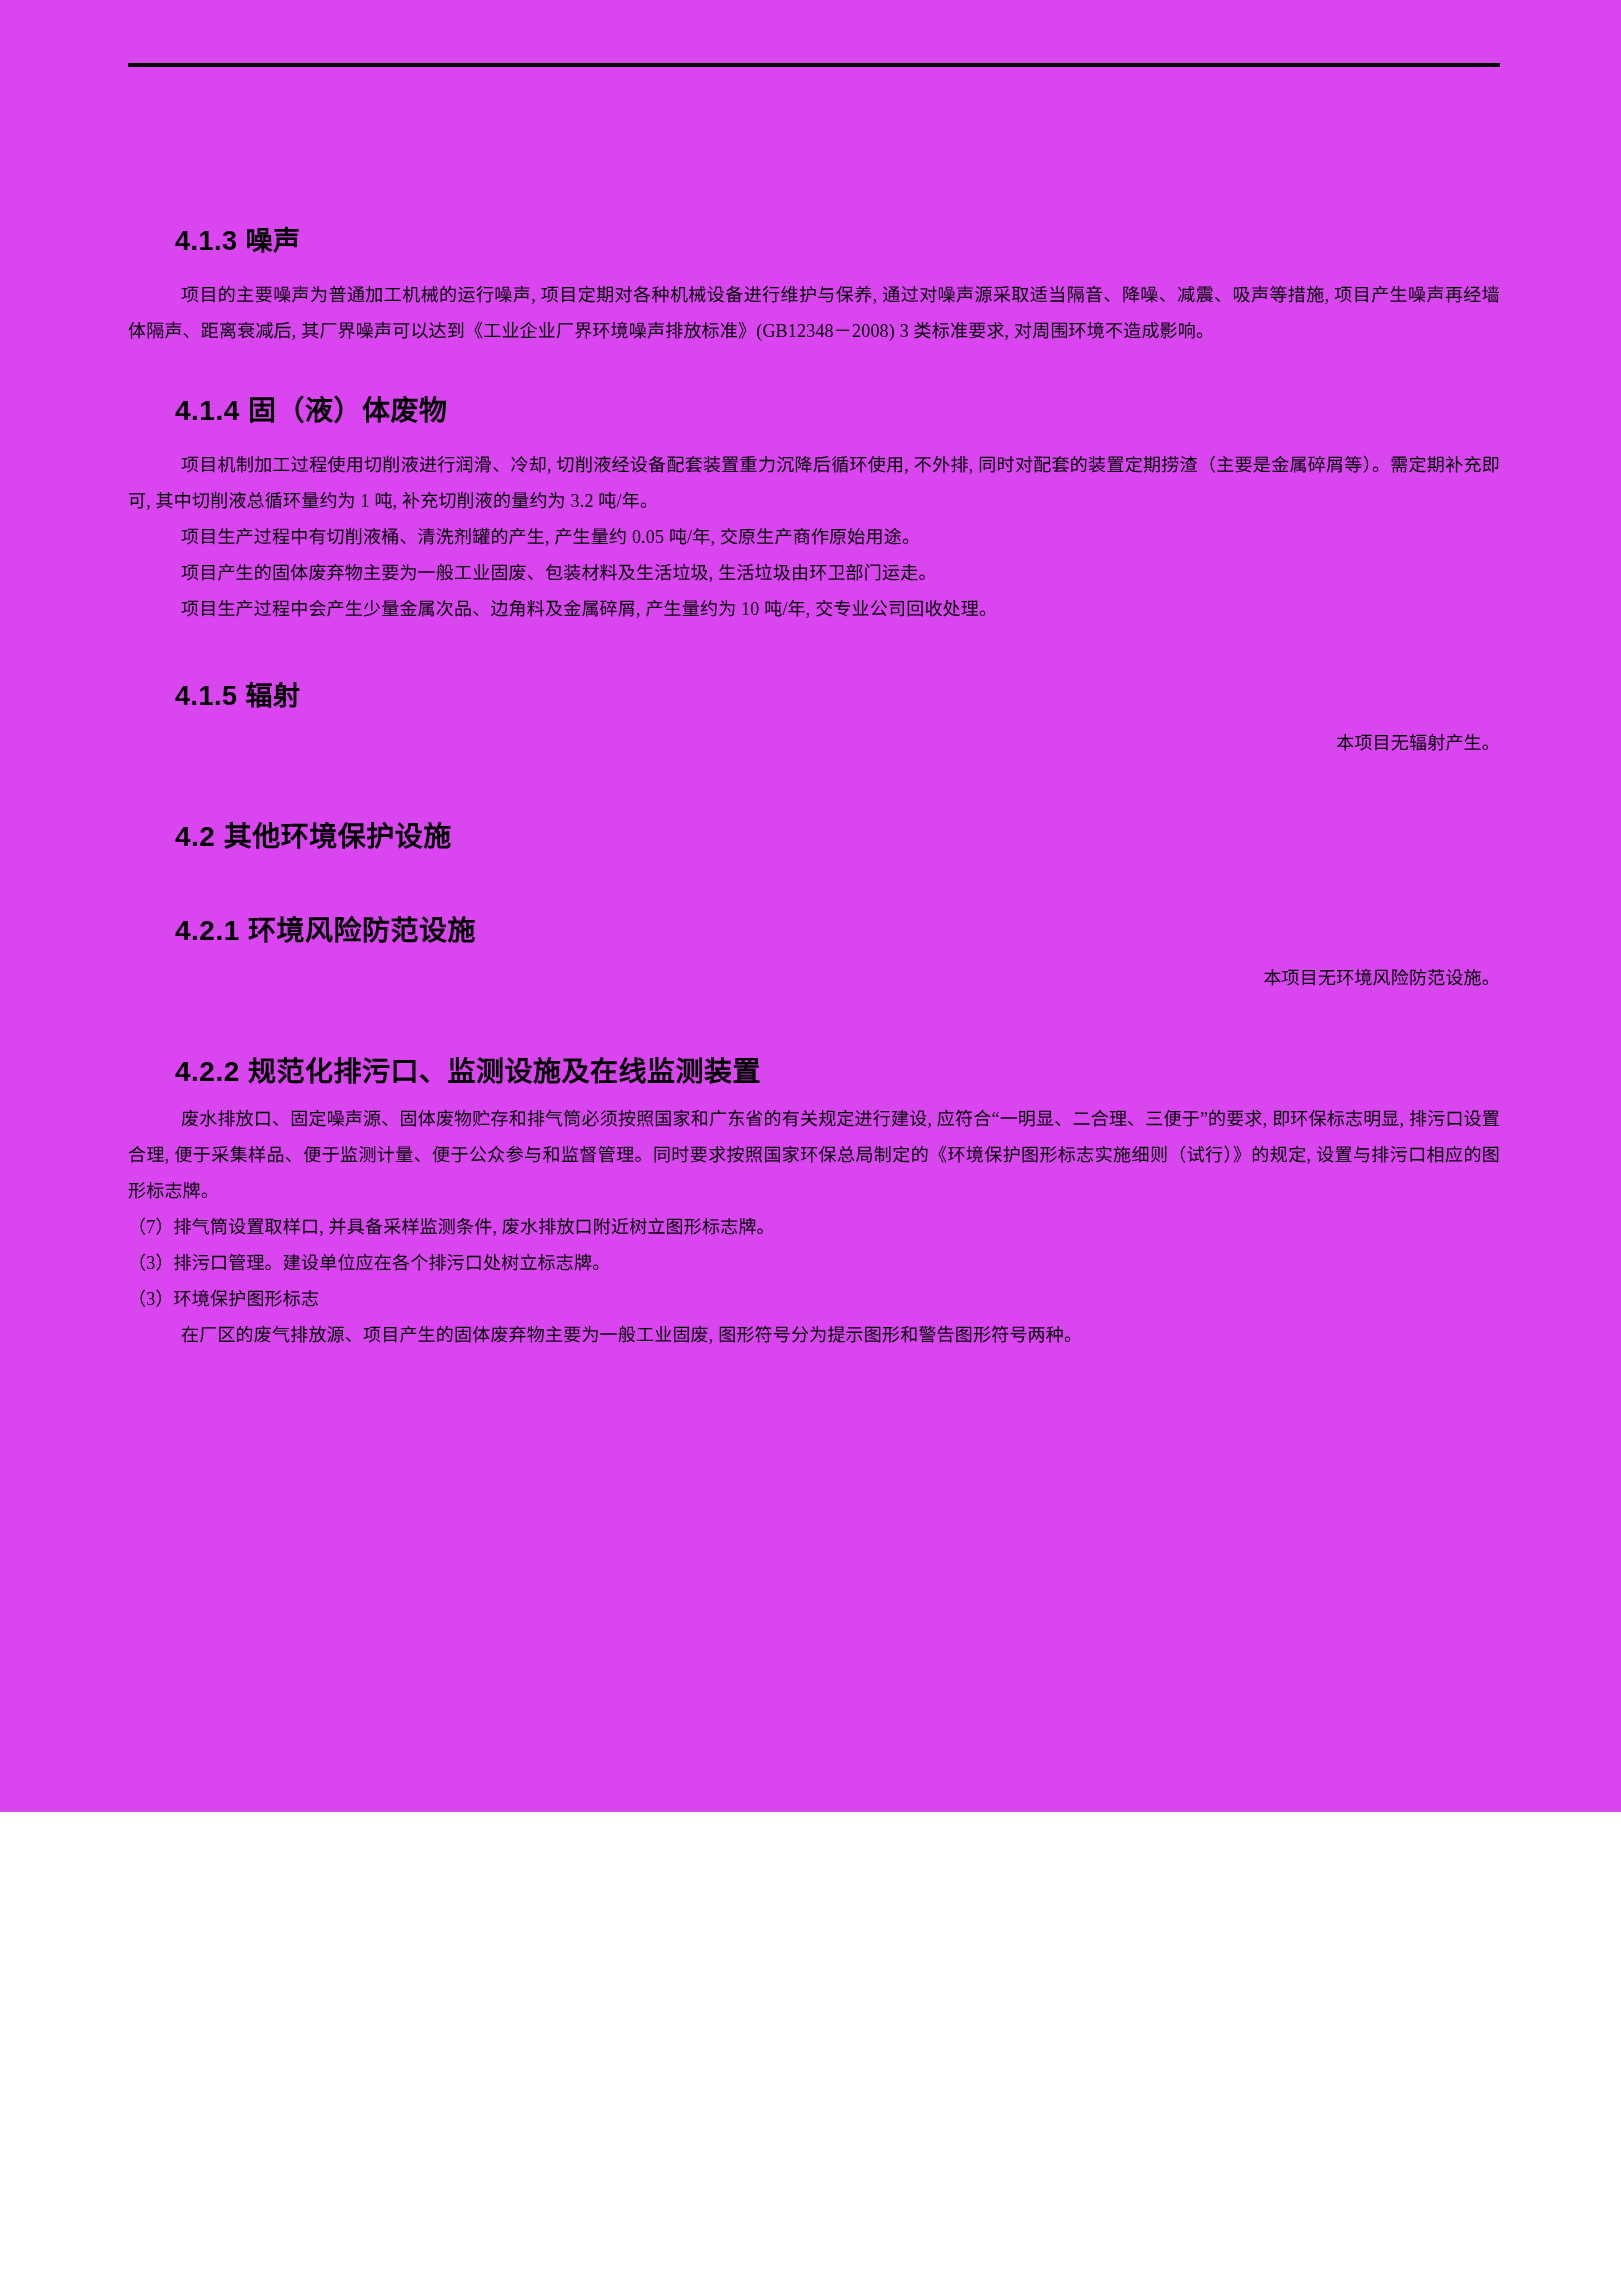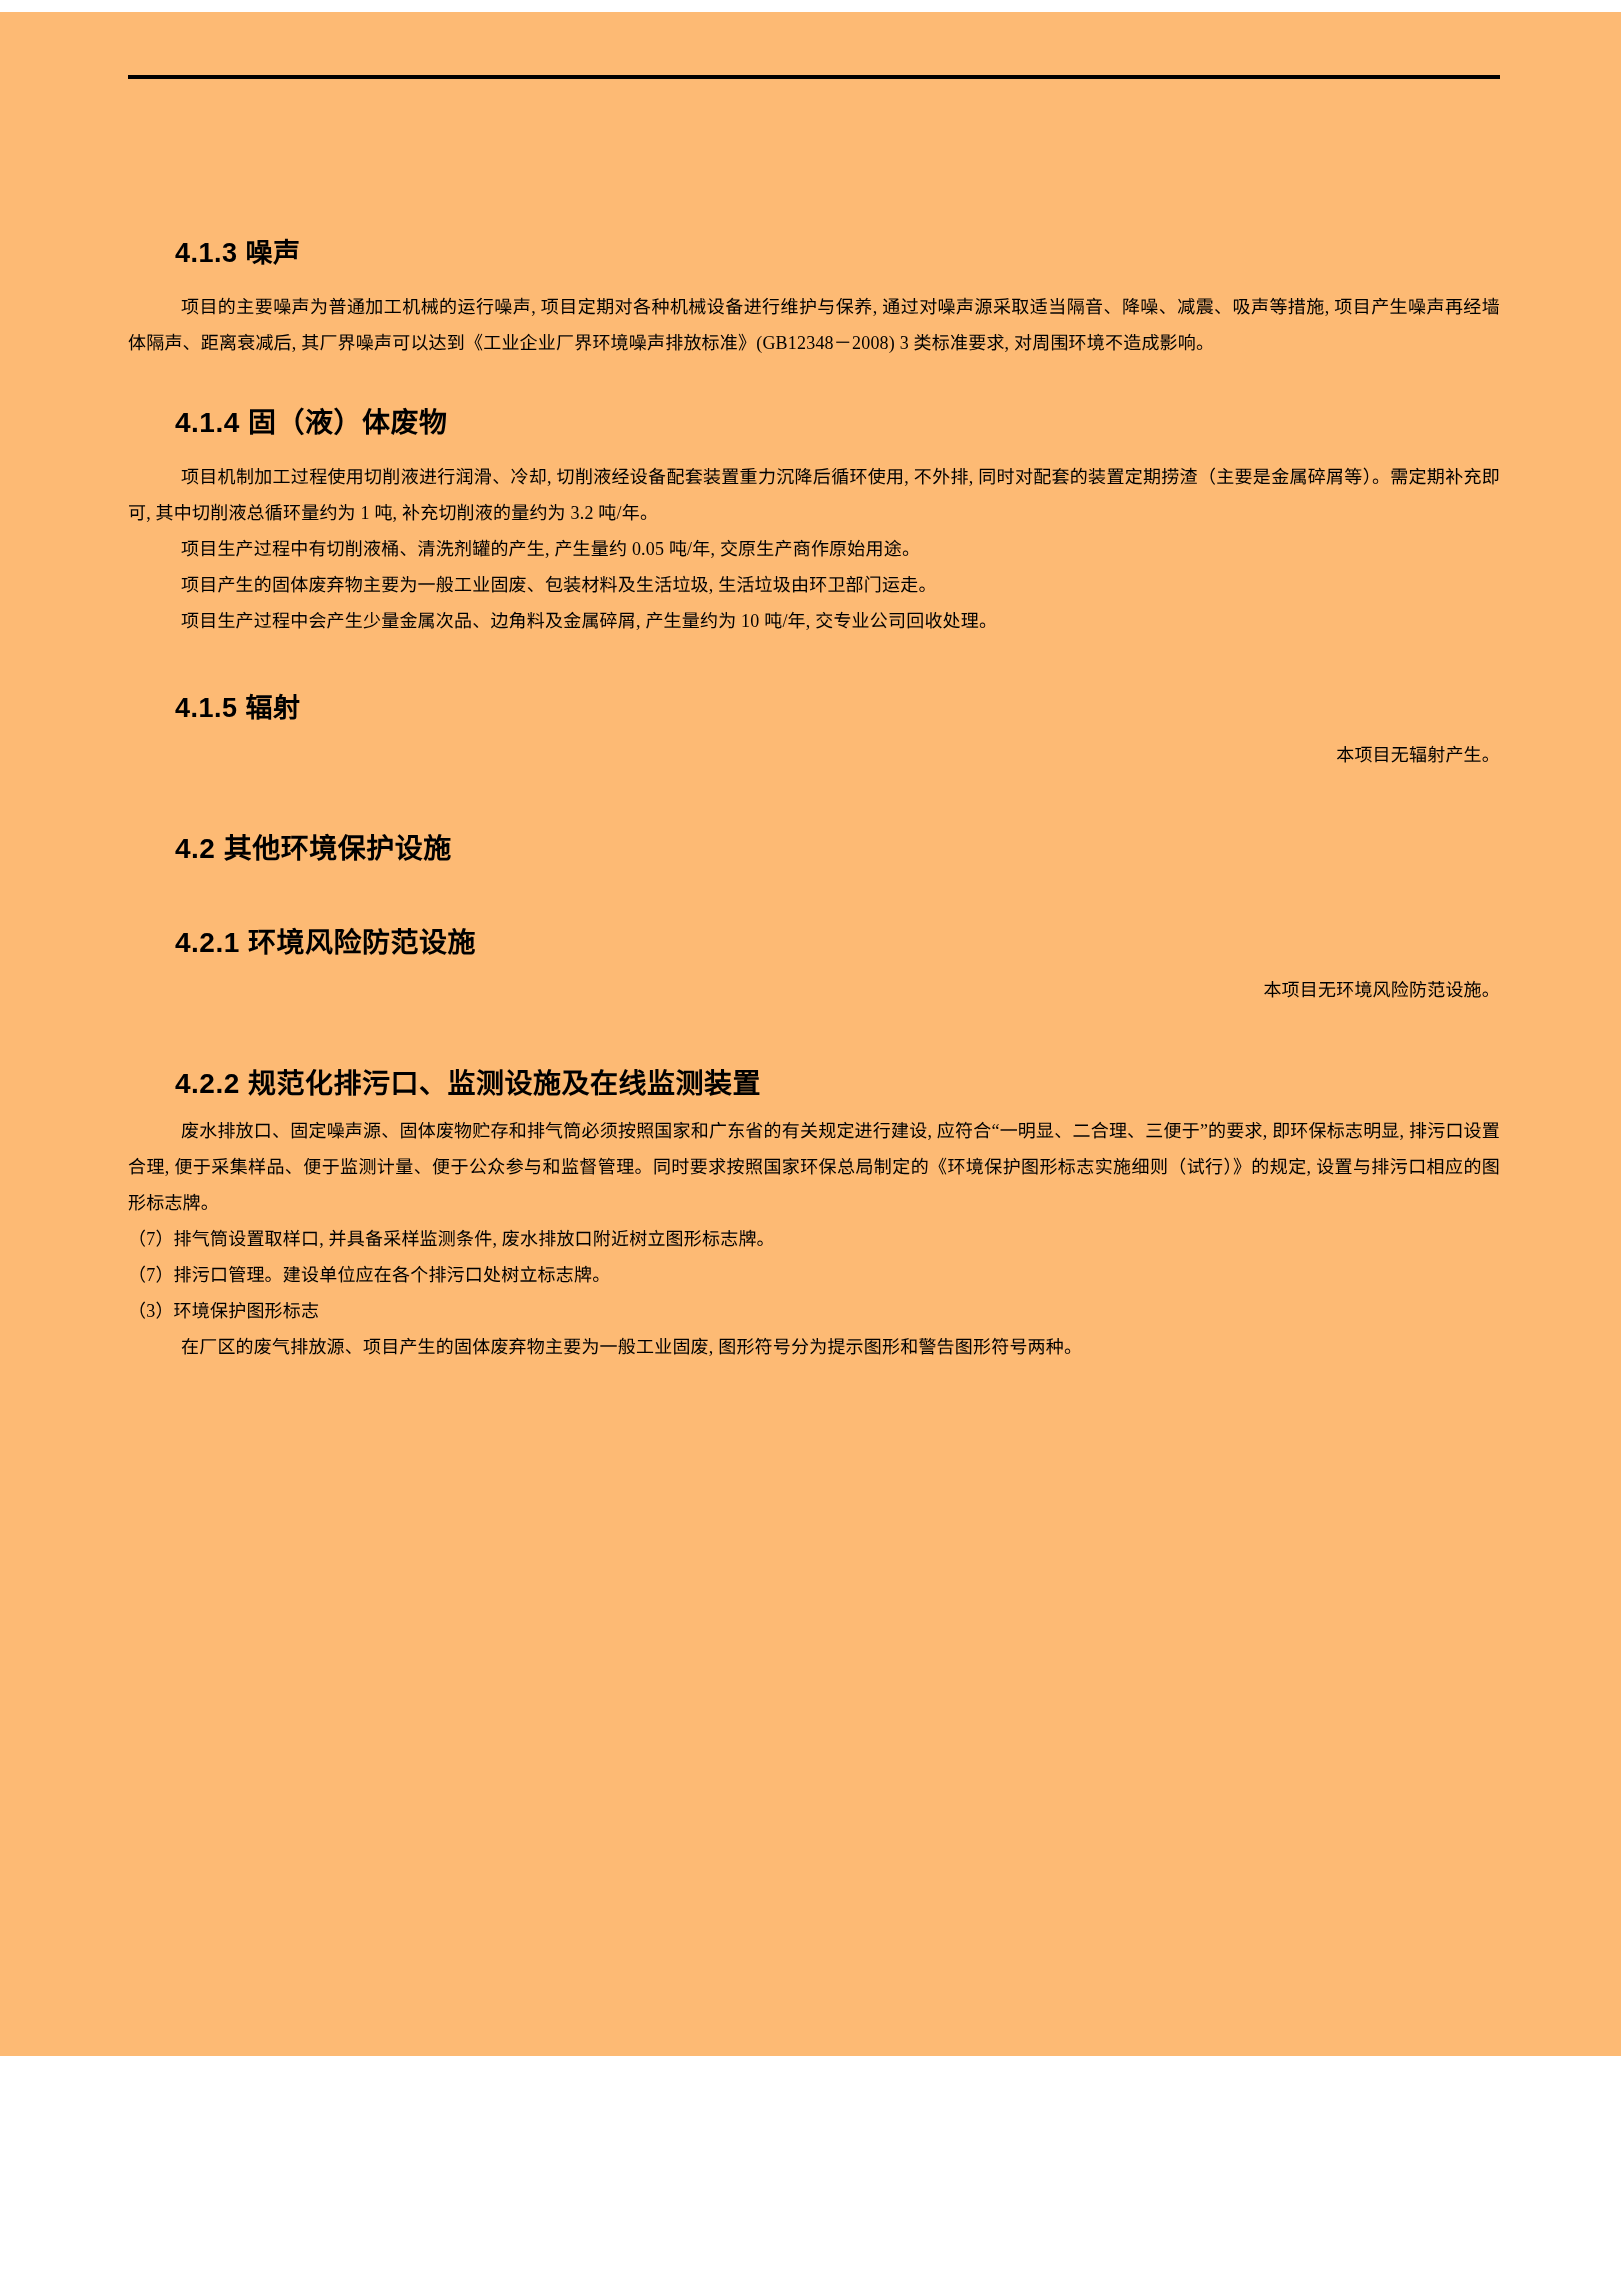--- a/index.html
+++ b/index.html
@@ -8,23 +8,23 @@
     padding: 0;
     background: #ffffff;
   }
   body {
     font-family: "Liberation Serif", "DejaVu Serif", serif;
     color: #000000;
   }
   .page {
     position: relative;
     width: 1621px;
-    height: 2044px;
-    margin: 12px auto;
-    background: #fdba74;
+    height: 1812px;
+    margin: 0 auto;
+    background: #d946ef;
     box-sizing: border-box;
     overflow: hidden;
   }
   
   .header-rule {
     position: absolute;
     left: 128px;
     top: 63px;
     width: 1372px;
     height: 3.9px;
@@ -127,21 +127,21 @@
     <h3 class="h2">4.2.1 环境风险防范设施</h3>
     <div class="gap-10"></div>
     <p class="para noindent short">本项目无环境风险防范设施。</p>
 
     <div class="gap-58"></div>
 
     <h3 class="h2">4.2.2 规范化排污口、监测设施及在线监测装置</h3>
     <div class="gap-10"></div>
     <p class="para">废水排放口、固定噪声源、固体废物贮存和排气筒必须按照国家和广东省的有关规定进行建设, 应符合“一明显、二合理、三便于”的要求, 即环保标志明显, 排污口设置合理, 便于采集样品、便于监测计量、便于公众参与和监督管理。同时要求按照国家环保总局制定的《环境保护图形标志实施细则（试行）》的规定, 设置与排污口相应的图形标志牌。</p>
     <p class="para noindent">（7）排气筒设置取样口, 并具备采样监测条件, 废水排放口附近树立图形标志牌。</p>
-    <p class="para noindent">（7）排污口管理。建设单位应在各个排污口处树立标志牌。</p>
+    <p class="para noindent">（3）排污口管理。建设单位应在各个排污口处树立标志牌。</p>
     <p class="para noindent">（3）环境保护图形标志</p>
     <p class="para">在厂区的废气排放源、项目产生的固体废弃物主要为一般工业固废, 图形符号分为提示图形和警告图形符号两种。</p>
 
   </div>
 
 
 </div>
 
 
 </body></html>

